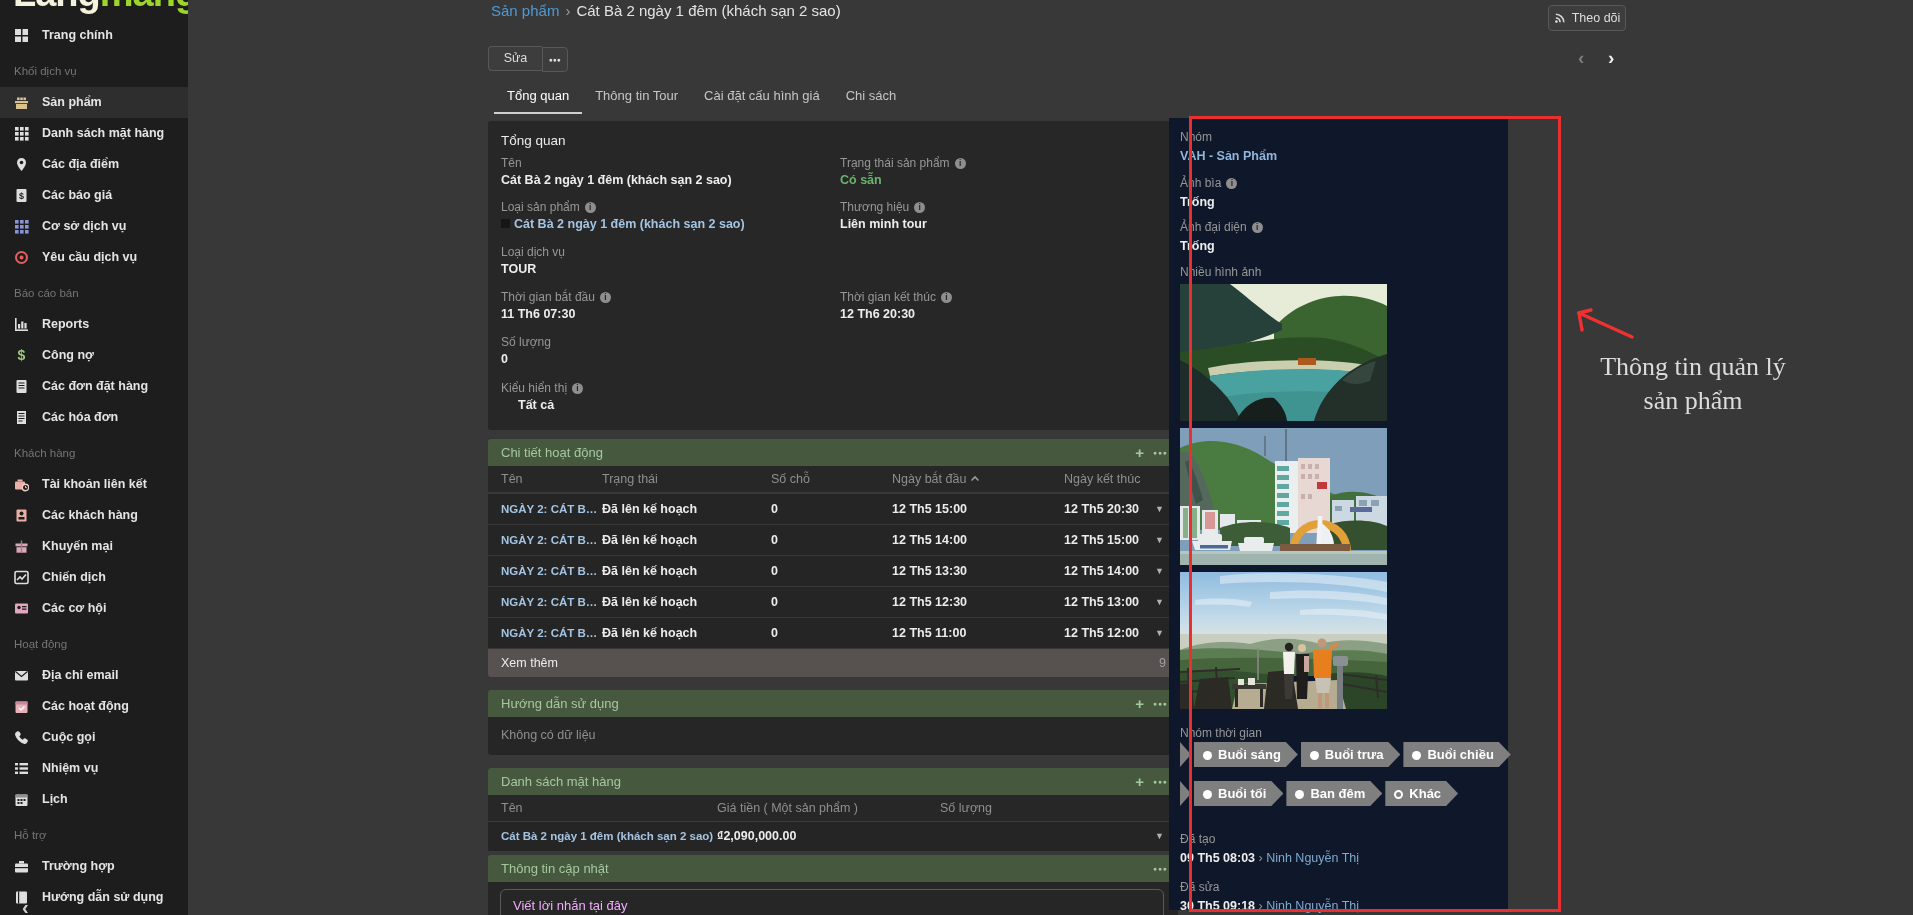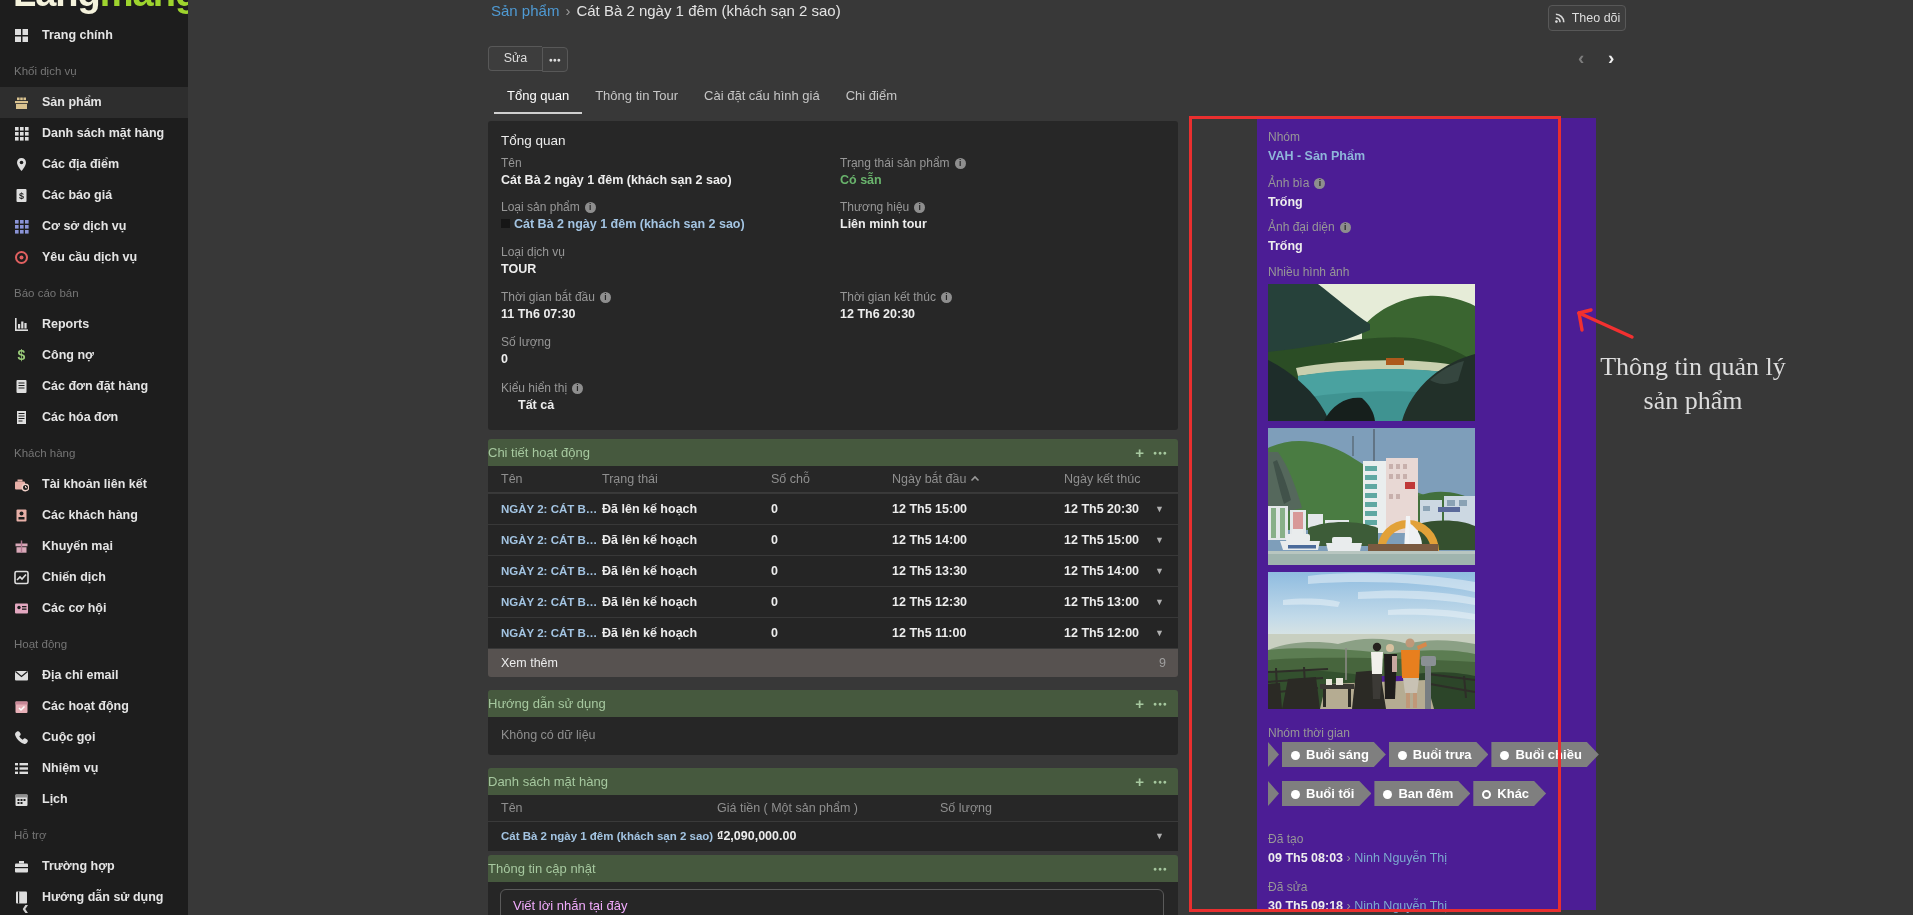--- a/index.html
+++ b/index.html
@@ -28,32 +28,32 @@
 
 .tabs{left:494px;top:88px;font-size:13px;color:#c6c6c6}
 .tabs span{display:inline-block;padding:0 13px 9px}
 .tabs .on{color:#fff;border-bottom:2px solid #cfcfcf}
 
 .pnl{position:absolute;background:#272727;left:488px;width:690px}
 .lb{position:absolute;color:#979797;font-size:12px;white-space:nowrap}
 .vl{position:absolute;color:#ededed;font-size:12.5px;font-weight:700;white-space:nowrap}
 .lnk{color:#a3c4e2}
 .inf{display:inline-block;width:11px;height:11px;border-radius:50%;background:#8e8e8e;color:#262626;font-size:8.5px;line-height:11px;text-align:center;font-weight:700;margin-left:5px;vertical-align:1px;font-style:normal}
-.gh{position:absolute;left:488px;width:690px;height:27px;background:#46593e;border-radius:3px 3px 0 0;color:#a6c89f;font-size:13px;line-height:27px;padding-left:0}
+.gh{position:absolute;left:488px;width:690px;height:27px;background:#46593e;border-radius:3px 3px 0 0;color:#a6c89f;font-size:13px;line-height:27px;padding-left:13px}
 .gh .pl{position:absolute;right:34px;top:0;font-size:15px;font-weight:700}
 .gh .dt{position:absolute;right:10px;top:0;font-size:6.5px;letter-spacing:1px;font-weight:400}
 .colh{position:absolute;left:488px;width:690px;height:27px;background:#272727;border-bottom:1px solid #3a3a3a;color:#8f8f8f;font-size:12.5px;line-height:27px}
 .colh i,.row i{font-style:normal;position:absolute;top:0;white-space:nowrap}
 .row{position:absolute;left:488px;width:690px;height:31px;background:#252525;border-bottom:1px solid #383838;line-height:31px;font-size:12.5px;color:#ececec;font-weight:700}
 .row .lnk{font-weight:700}
 .row .crt{position:absolute;right:14px;top:0;color:#b0b0b0;font-size:9px}
 .xem{position:absolute;left:488px;width:690px;height:28px;background:#575250;border-radius:0 0 3px 3px;color:#ececec;font-size:12.5px;line-height:28px;padding-left:13px}
 .xem b{position:absolute;right:12px;font-weight:400;color:#9f9f9f}
 
-.rp{position:absolute;left:1257px;top:118px;width:339px;height:792px;background:#4c1d95}
+.rp{position:absolute;left:1169px;top:118px;width:339px;height:792px;background:#0f172a}
 .rp .lb,.rp .vl{left:11px}
 .ph{position:absolute;left:11px;width:207px;height:137px;overflow:hidden}
 .chips{position:absolute;left:11px;height:25px;display:flex;align-items:stretch}
 .shard{width:11px;background:#7f7f7f;clip-path:polygon(0 0,100% 50%,0 100%);margin-right:3px}
 .chip{position:relative;background:#7f7f7f;color:#fff;font-size:13px;font-weight:700;line-height:25px;padding:0 17px 0 9px;margin-right:3px;clip-path:polygon(0 0,calc(100% - 12px) 0,100% 50%,calc(100% - 12px) 100%,0 100%);white-space:nowrap}
 .chip .d{display:inline-block;width:9px;height:9px;border-radius:50%;background:#fff;margin-right:6px;vertical-align:-1px}
 .chip .o{display:inline-block;width:9px;height:9px;border-radius:50%;border:2px solid #fff;background:transparent;margin-right:6px;vertical-align:-1px}
 
 .rbox{position:absolute;left:1189px;top:116px;width:372px;height:796px;border:3px solid #e92f2f;z-index:6}
 .ann{position:absolute;left:1563px;top:350px;width:260px;text-align:center;font-family:"Liberation Serif",serif;font-size:26px;color:#dcdcdc;line-height:34px;z-index:6}
@@ -232,21 +232,21 @@
 <div class="abs btn follow"><svg width="13" height="13" viewBox="0 0 14 14" style="vertical-align:-2px;margin-right:5px">
       <g fill="none" stroke="#d6d6d6" stroke-width="1.8">
         <path d="M2 12a0 0 0 0 1 0 0"></path>
         <path d="M2 7.5a4.5 4.5 0 0 1 4.5 4.5"></path>
         <path d="M2 3.5a8.5 8.5 0 0 1 8.5 8.5"></path>
       </g>
       <circle cx="2.6" cy="11.4" r="1.4" fill="#d6d6d6"></circle>
     </svg>Theo dõi</div>
 <div class="abs pgarr" style="left:1578px;color:#7d7d7d">‹</div>
 <div class="abs pgarr" style="left:1608px;color:#efefef">›</div>
-<div class="abs tabs"><span class="on">Tổng quan</span><span>Thông tin Tour</span><span>Cài đặt cấu hình giá</span><span>Chi điểm</span></div>
+<div class="abs tabs"><span class="on">Tổng quan</span><span>Thông tin Tour</span><span>Cài đặt cấu hình giá</span><span>Chi sách</span></div>
 <div class="pnl" style="top:121px;height:309px;border-radius:3px">
     <div style="position:absolute;left:13px;top:12px;color:#ececec;font-size:13.5px">Tổng quan</div>
     <div class="lb" style="left:13px;top:35px">Tên</div>
     <div class="vl" style="left:13px;top:52px">Cát Bà 2 ngày 1 đêm (khách sạn 2 sao)</div>
     <div class="lb" style="left:352px;top:35px">Trạng thái sản phẩm<i class="inf">i</i></div>
     <div class="vl" style="left:352px;top:52px"><span style="color:#69b36c">Có sẵn</span></div>
     <div class="lb" style="left:13px;top:79px">Loại sản phẩm<i class="inf">i</i></div>
     <div class="vl" style="left:13px;top:96px"><span style="display:inline-block;width:9px;height:9px;background:#161616;margin-right:4px"></span><span class="lnk">Cát Bà 2 ngày 1 đêm (khách sạn 2 sao)</span></div>
     <div class="lb" style="left:352px;top:79px">Thương hiệu<i class="inf">i</i></div>
     <div class="vl" style="left:352px;top:96px">Liên minh tour</div>

